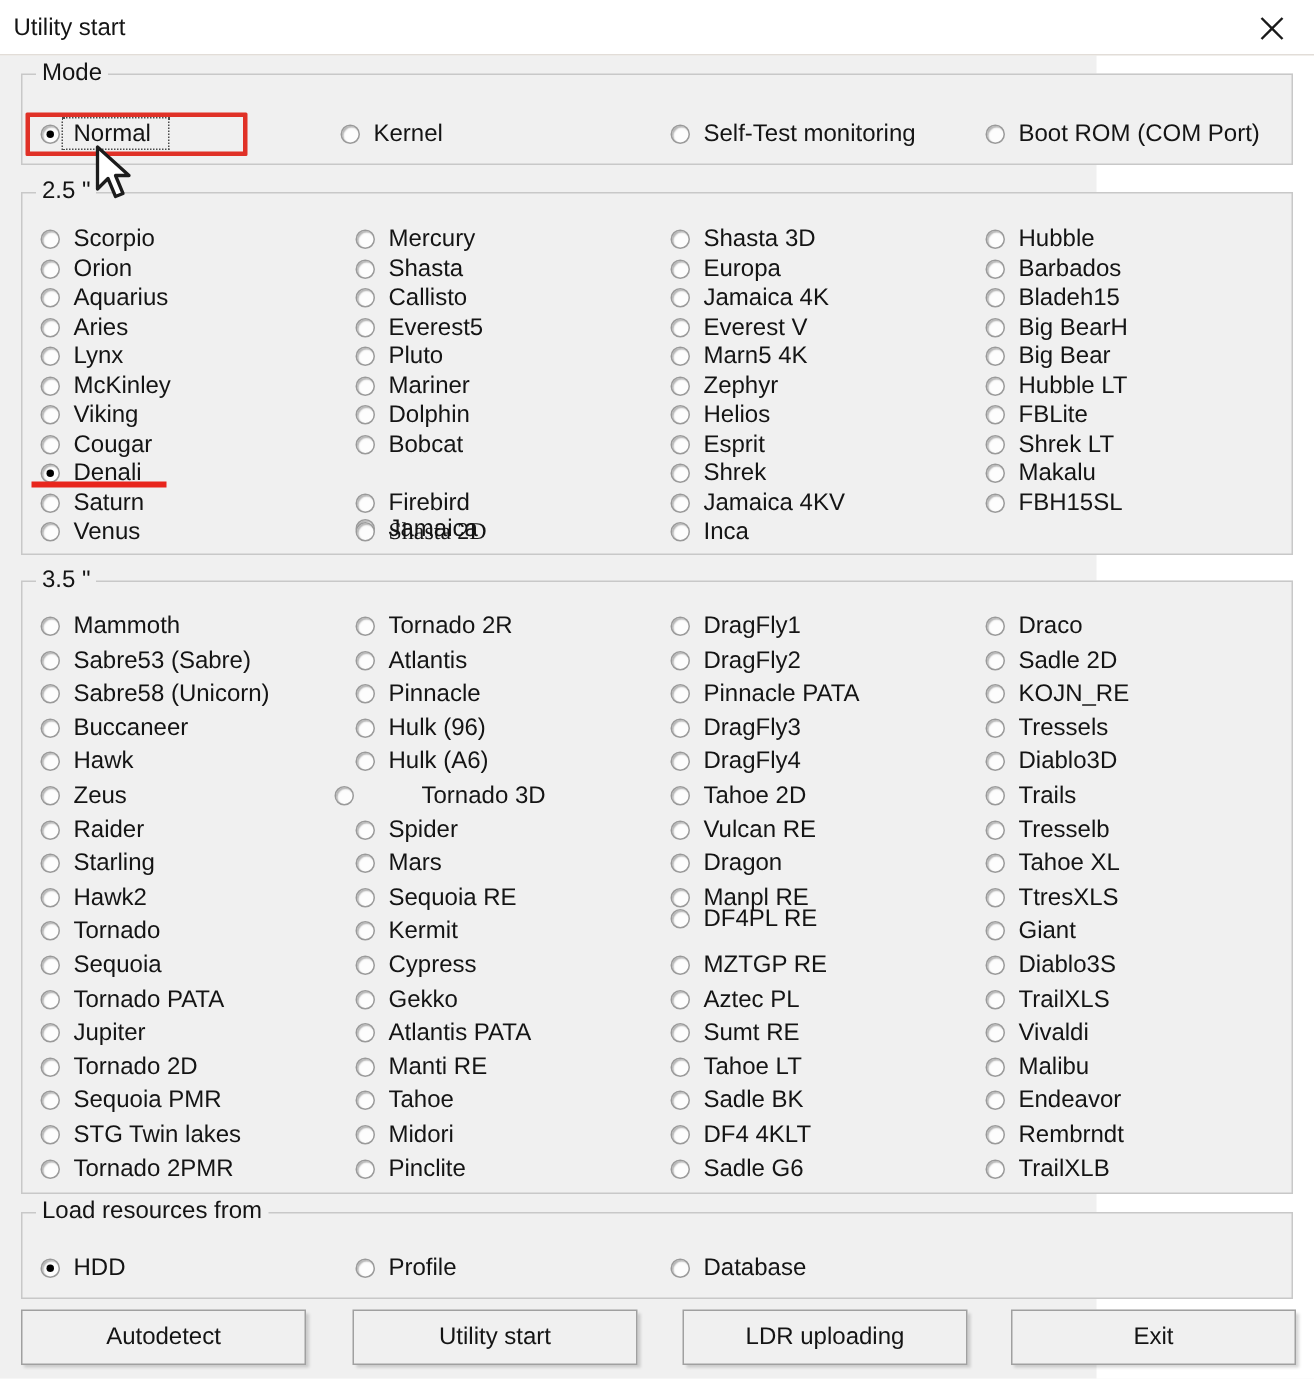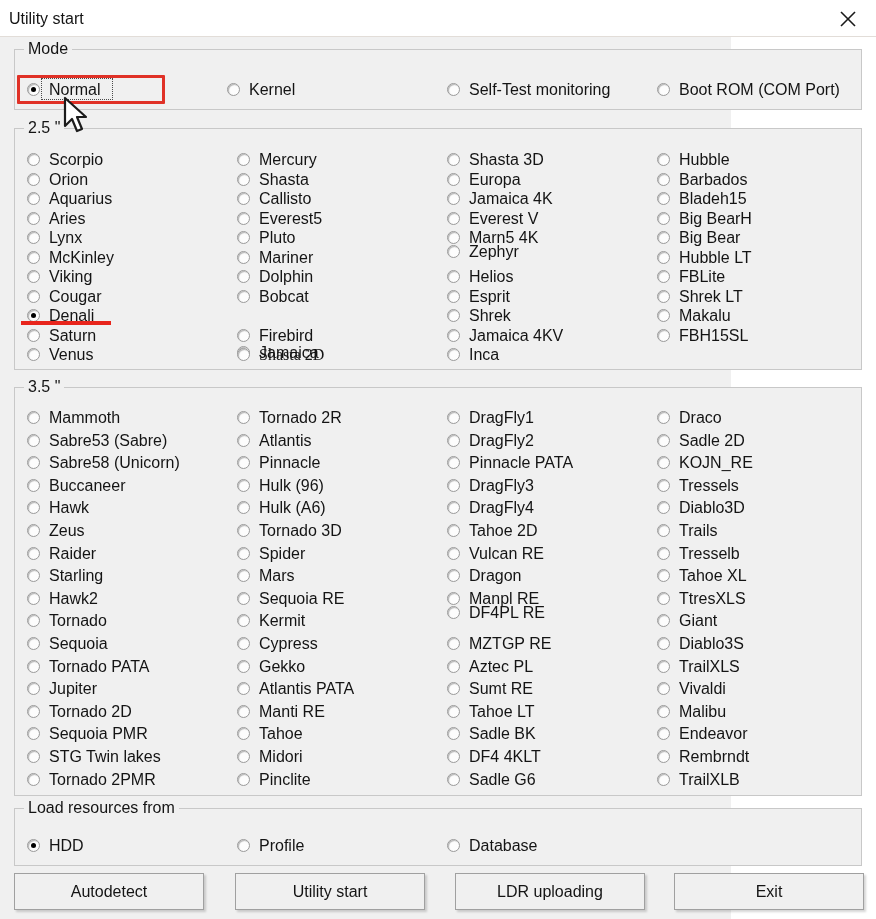--- a/index.html
+++ b/index.html
@@ -310,21 +310,21 @@
           <span class="radio-label">Jamaica 4K</span>
         </div>
         <div class="radio-item" style="left: 432px; top: 79px;">
           <span class="radio"></span>
           <span class="radio-label">Everest V</span>
         </div>
         <div class="radio-item" style="left: 432px; top: 98px;">
           <span class="radio"></span>
           <span class="radio-label">Marn5 4K</span>
         </div>
-        <div class="radio-item" style="left: 432px; top: 112px;">
+        <div class="radio-item" style="left: 432px; top: 118px;">
           <span class="radio"></span>
           <span class="radio-label">Zephyr</span>
         </div>
         <div class="radio-item" style="left: 432px; top: 137px;">
           <span class="radio"></span>
           <span class="radio-label">Helios</span>
         </div>
         <div class="radio-item" style="left: 432px; top: 157px;">
           <span class="radio"></span>
           <span class="radio-label">Esprit</span>
@@ -468,21 +468,21 @@
           <span class="radio-label">Pinnacle</span>
         </div>
         <div class="radio-item" style="left: 222px; top: 87px;">
           <span class="radio"></span>
           <span class="radio-label">Hulk (96)</span>
         </div>
         <div class="radio-item" style="left: 222px; top: 109px;">
           <span class="radio"></span>
           <span class="radio-label">Hulk (A6)</span>
         </div>
-        <div class="radio-item" style="left: 222px; top: 132px;">
+        <div class="radio-item" style="left: 208px; top: 132px; gap: 36px;">
           <span class="radio"></span>
           <span class="radio-label">Tornado 3D</span>
         </div>
         <div class="radio-item" style="left: 222px; top: 155px;">
           <span class="radio"></span>
           <span class="radio-label">Spider</span>
         </div>
         <div class="radio-item" style="left: 222px; top: 177px;">
           <span class="radio"></span>
           <span class="radio-label">Mars</span>

